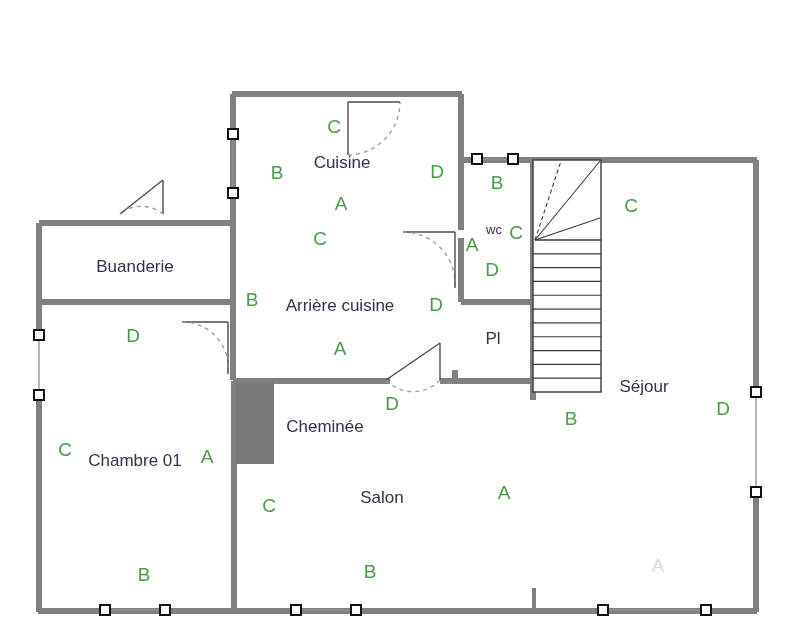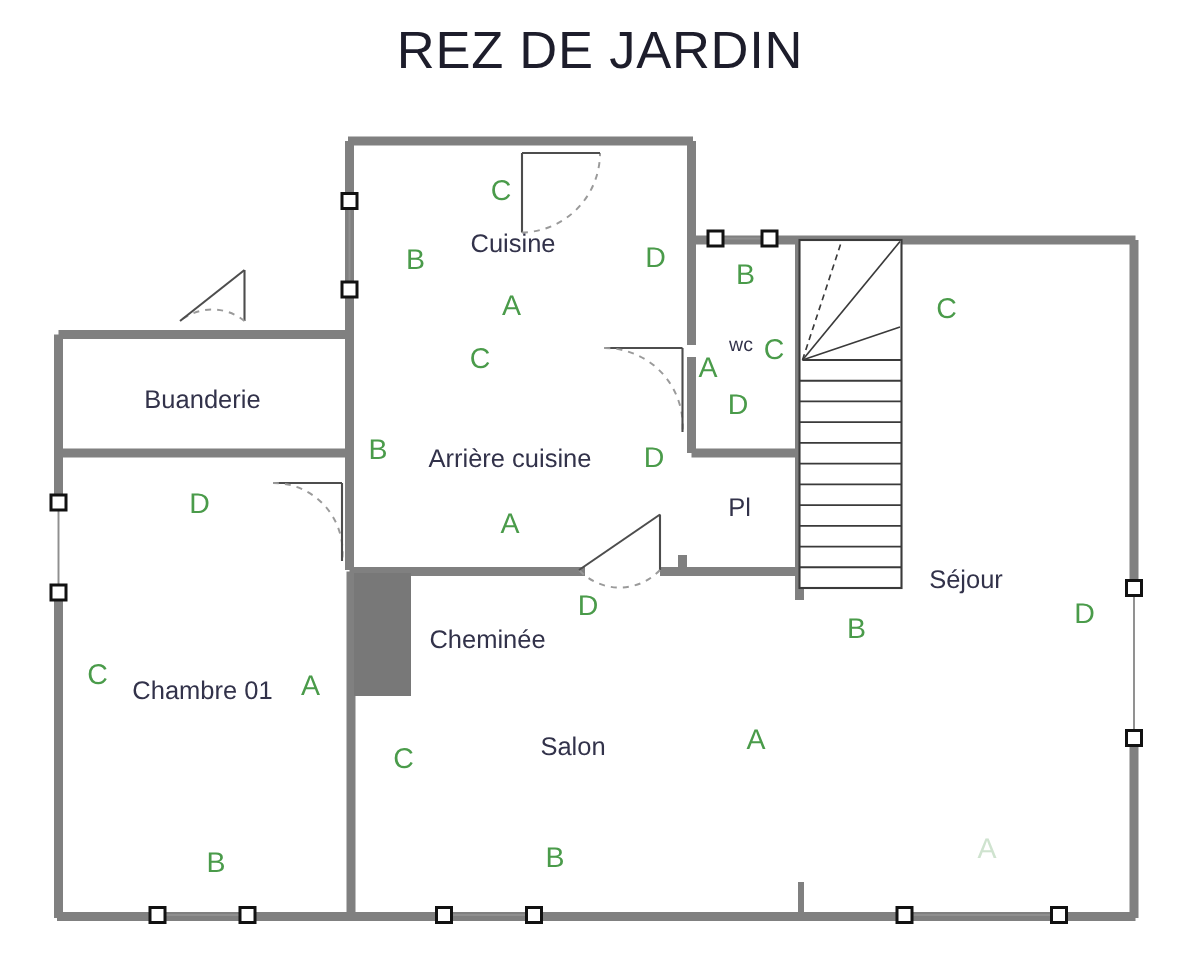--- a/index.html
+++ b/index.html
@@ -59,21 +59,20 @@
     font-family: "Liberation Sans", sans-serif;
     font-size: 19px;
     fill: #cfe3cf;
   }
 </style>
 </head>
 <body>
 
 <div id="plan-root">
 
-  <div id="plan-title">REZ DE JARDIN</div>
 
   <svg id="plan-svg" viewBox="0 0 800 640">
     <g id="g-walls">
         <line x1="232" y1="94" x2="462" y2="94" stroke="#808080" stroke-width="6" stroke-linecap="butt"></line>
         <line x1="233" y1="94" x2="233" y2="380" stroke="#808080" stroke-width="6" stroke-linecap="butt"></line>
         <line x1="461" y1="94" x2="461" y2="160" stroke="#808080" stroke-width="6" stroke-linecap="butt"></line>
         <line x1="461" y1="160" x2="461" y2="230" stroke="#808080" stroke-width="6" stroke-linecap="butt"></line>
         <line x1="461" y1="238" x2="461" y2="302" stroke="#808080" stroke-width="6" stroke-linecap="butt"></line>
         <line x1="461" y1="160" x2="757" y2="160" stroke="#808080" stroke-width="6" stroke-linecap="butt"></line>
         <line x1="756" y1="160" x2="756" y2="392" stroke="#808080" stroke-width="6" stroke-linecap="butt"></line>

